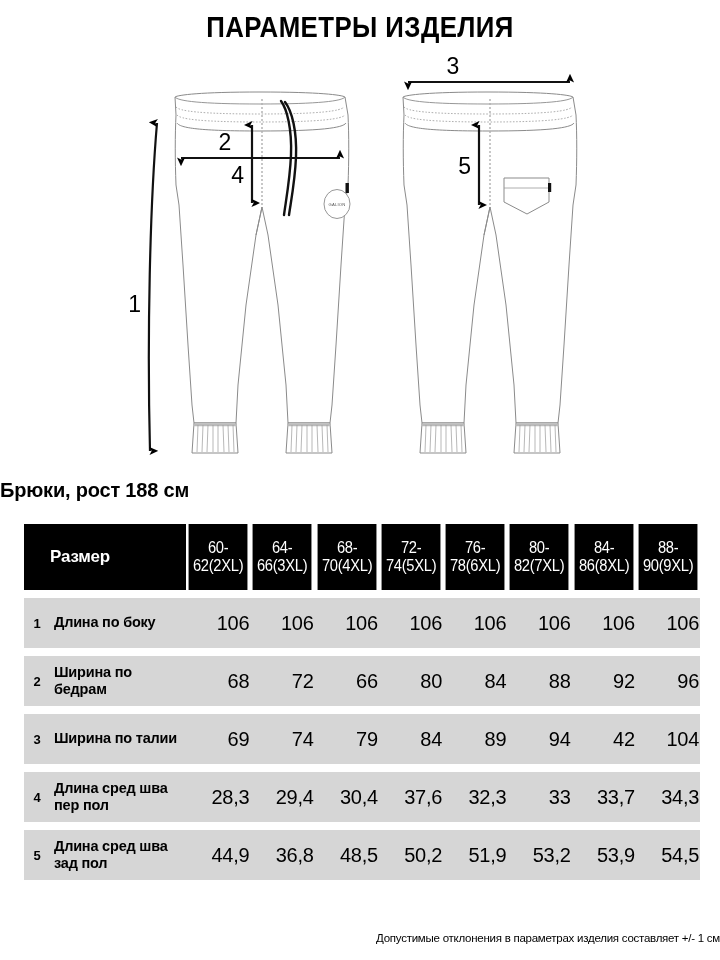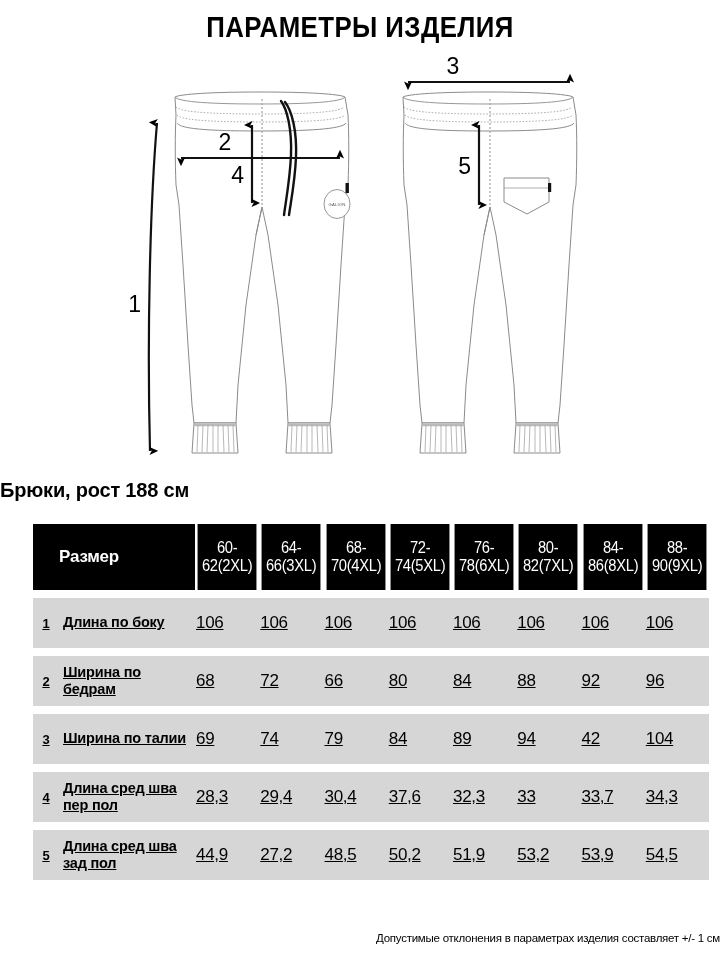--- a/index.html
+++ b/index.html
@@ -43,23 +43,22 @@
     text-align: left;
     font-size: 20px;
     font-weight: 700;
     letter-spacing: -0.2px;
     white-space: nowrap;
   }
 
   
   #size-table {
     position: absolute;
-    left: 33px; top: 516px;
+    left: 24px; top: 516px;
     width: 676px;
-    text-decoration: underline;
   }
   .tbl {
     width: 100%;
     border-collapse: separate;
     border-spacing: 0 8px;
     table-layout: fixed;
   }
   .tbl thead th {
     background: #000000;
     color: #ffffff;
@@ -100,22 +99,22 @@
   }
   td.c-label {
     font-size: 14.5px;
     font-weight: 700;
     line-height: 1.18;
     padding-left: 4px;
     padding-right: 4px;
     letter-spacing: -0.2px;
   }
   td.c-val {
-    text-align: left;
-    font-size: 17px;
+    text-align: right;
+    font-size: 20px;
     font-weight: 400;
     letter-spacing: -0.3px;
   }
 
   
   #footer-note {
     position: absolute;
     left: 0; top: 932px; width: 720px;
     text-align: right;
     font-size: 11.5px;
@@ -407,21 +406,21 @@
         <td class="c-val">37,6</td>
         <td class="c-val">32,3</td>
         <td class="c-val">33</td>
         <td class="c-val">33,7</td>
         <td class="c-val">34,3</td>
       </tr>
       <tr>
         <td class="c-idx">5</td>
         <td class="c-label">Длина сред шва зад пол</td>
         <td class="c-val">44,9</td>
-        <td class="c-val">27,2</td>
+        <td class="c-val">36,8</td>
         <td class="c-val">48,5</td>
         <td class="c-val">50,2</td>
         <td class="c-val">51,9</td>
         <td class="c-val">53,2</td>
         <td class="c-val">53,9</td>
         <td class="c-val">54,5</td>
       </tr>
     </tbody>
   </table>
 </div>

